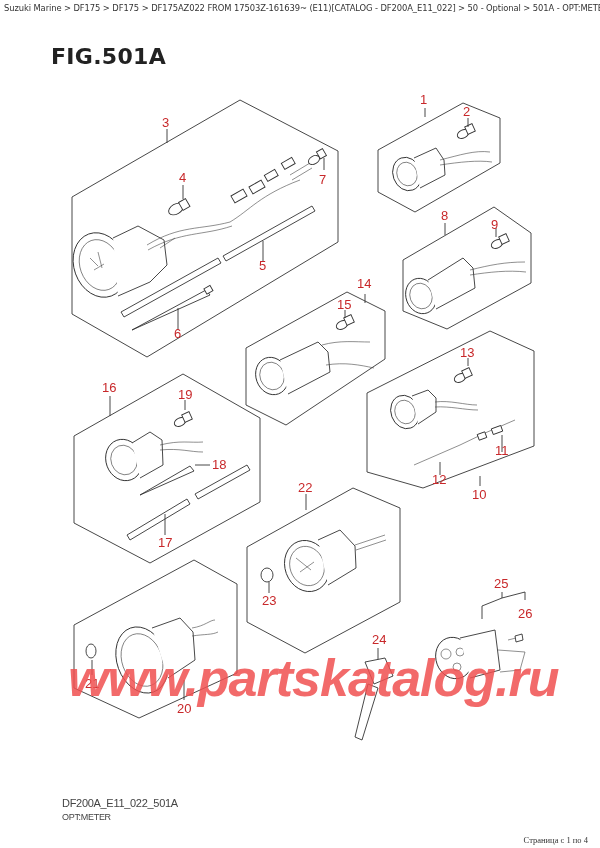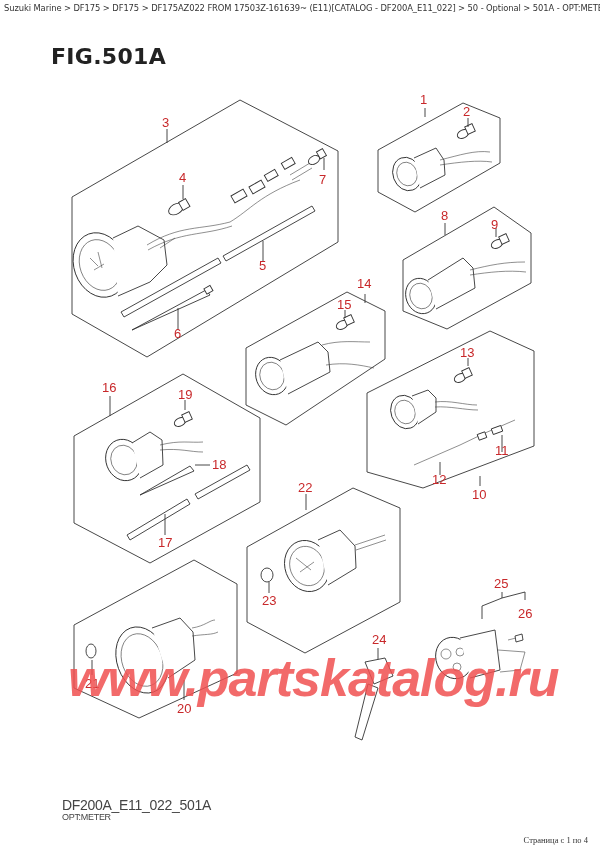--- a/index.html
+++ b/index.html
@@ -5,21 +5,21 @@
   html,body{margin:0;padding:0;background:#ffffff;}
   body{width:600px;height:848px;position:relative;overflow:hidden;font-family:"DejaVu Sans",sans-serif;color:#222;}
   .breadcrumb{position:absolute;left:4px;top:3px;font-size:8.4px;color:#333;white-space:nowrap;letter-spacing:-0.1px;}
   .breadcrumb span{cursor:pointer;}
   .fig-title{position:absolute;left:33px;top:44px;font-size:22px;font-weight:bold;color:#222;letter-spacing:0.3px;margin-left:18px;}
   svg.diagram{position:absolute;left:0;top:0;}
   .callout{font-family:"Liberation Sans",sans-serif;font-size:13px;fill:#c8282a;}
   .ln{stroke:#333;stroke-width:0.9;fill:none;}
   .part{stroke:#333;stroke-width:0.9;fill:#fff;}
   .thin{stroke:#444;stroke-width:0.6;fill:none;}
-  .footer-code{position:absolute;left:62px;top:797px;font-family:"Liberation Sans",sans-serif;font-size:14px;color:#444;letter-spacing:-0.3px;}
+  .footer-code{position:absolute;left:62px;top:797px;font-family:"Liberation Sans",sans-serif;font-size:11px;color:#444;letter-spacing:-0.3px;}
   .footer-name{position:absolute;left:62px;top:812px;font-family:Liberation Sans, sans-serif;font-size:9px;color:#444;letter-spacing:-0.3px;}
   .pager{position:absolute;right:12px;top:835px;font-size:8.5px;color:#333;font-family:Liberation Serif, serif;}
 </style>
 </head>
 <body>
 
 <div class="breadcrumb">
   <span>Suzuki Marine</span><span> &gt; </span><span>DF175</span><span> &gt; </span><span>DF175</span><span> &gt; </span><span>DF175AZ022 FROM 17503Z-161639~ (E11)[CATALOG - DF200A_E11_022]</span><span> &gt; </span><span>50 - Optional</span><span> &gt; </span><span>501A - OPT:METER</span>
 </div>
 

